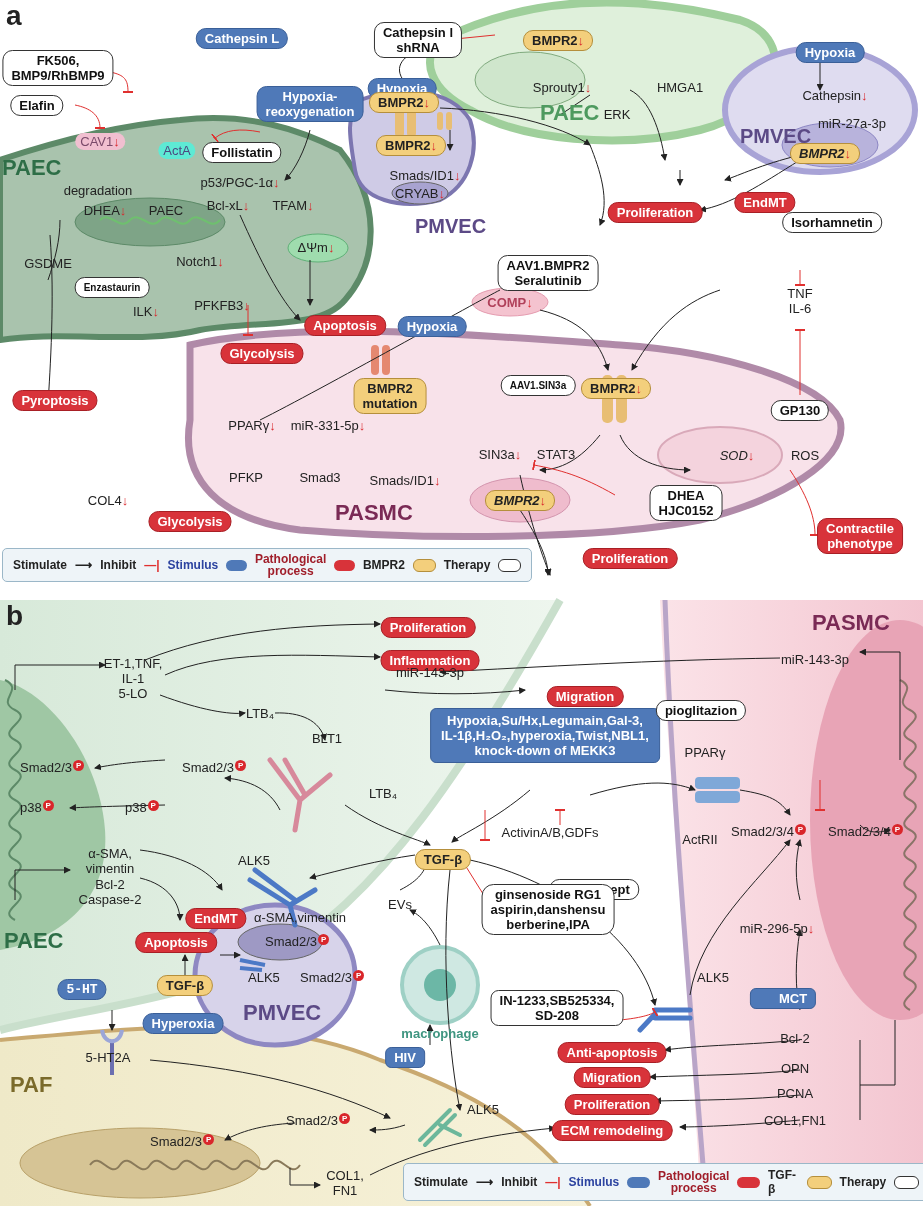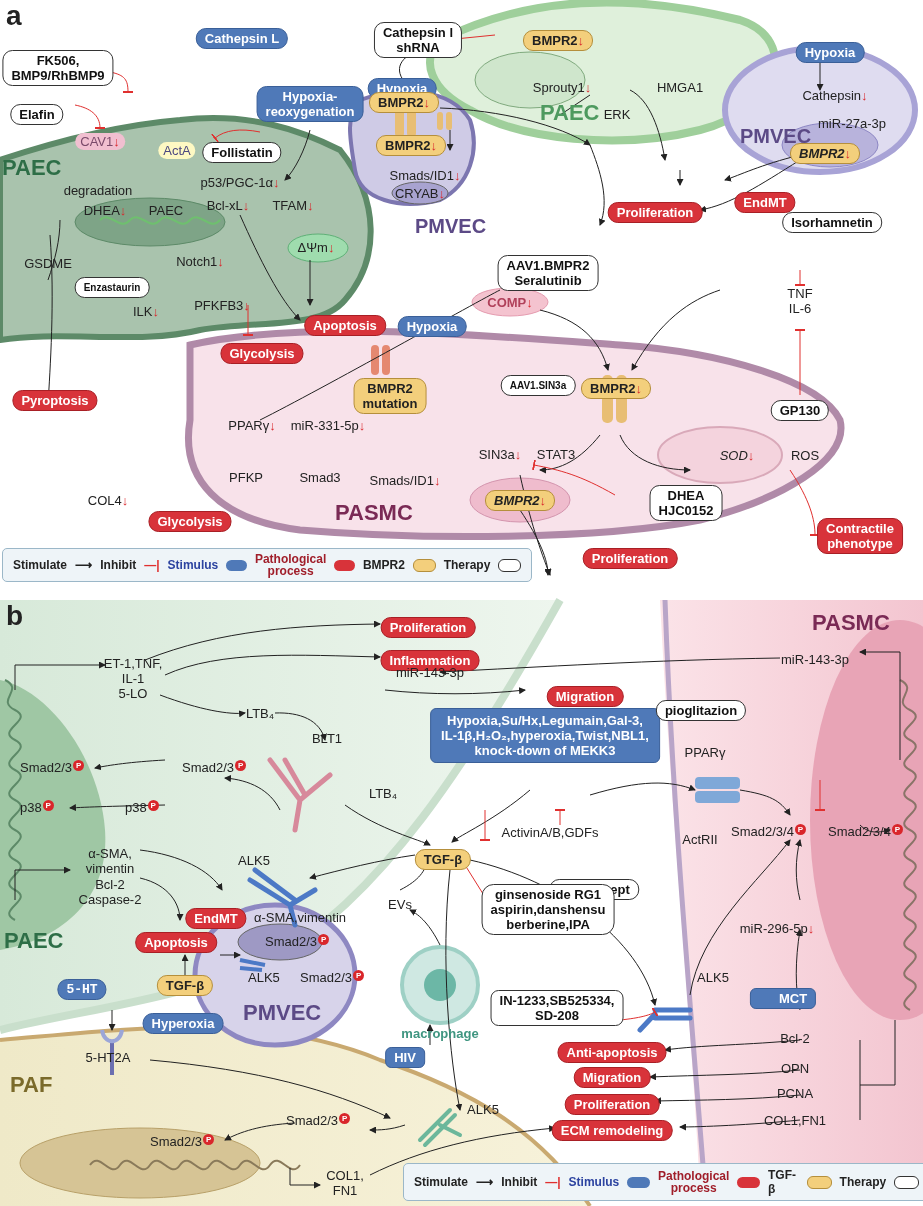--- a/index.html
+++ b/index.html
@@ -189,21 +189,21 @@
 
 <div class="pill stim" style="left:242px;top:28px;">Cathepsin L</div>
 <div class="pill stim" style="left:310px;top:86px;white-space:pre-line;">Hypoxia-
 reoxygenation</div>
 <div class="pill stim" style="left:402px;top:78px;">Hypoxia</div>
 <div class="pill stim" style="left:830px;top:42px;">Hypoxia</div>
 <div class="pill stim" style="left:432px;top:316px;">Hypoxia</div>
 
 <div class="pill ther" style="left:58px;top:50px;white-space:pre-line;">FK506,
 BMP9/RhBMP9</div>
-<div class="pill ther" style="left:37px;top:104px;text-align:right;">Elafin</div>
+<div class="pill ther" style="left:37px;top:95px;text-align:right;">Elafin</div>
 <div class="pill ther" style="left:418px;top:22px;white-space:pre-line;">Cathepsin l
 shRNA</div>
 <div class="pill ther" style="left:242px;top:142px;">Follistatin</div>
 <div class="pill ther" style="left:112px;top:277px;font-size:10px;">Enzastaurin</div>
 <div class="pill ther" style="left:548px;top:255px;white-space:pre-line;">AAV1.BMPR2
 Seralutinib</div>
 <div class="pill ther" style="left:832px;top:212px;">Isorhamnetin</div>
 <div class="pill ther" style="left:538px;top:375px;font-size:10px;">AAV1.SIN3a</div>
 <div class="pill ther" style="left:800px;top:400px;">GP130</div>
 <div class="pill ther" style="left:686px;top:485px;white-space:pre-line;">DHEA
@@ -222,21 +222,21 @@
 <div class="pill path" style="left:655px;top:202px;">Proliferation</div>
 <div class="pill path" style="left:345px;top:315px;">Apoptosis</div>
 <div class="pill path" style="left:262px;top:343px;">Glycolysis</div>
 <div class="pill path" style="left:55px;top:390px;">Pyroptosis</div>
 <div class="pill path" style="left:190px;top:511px;">Glycolysis</div>
 <div class="pill path" style="left:630px;top:548px;">Proliferation</div>
 <div class="pill path" style="left:860px;top:518px;white-space:pre-line;">Contractile
 phenotype</div>
 
 <div class="lbl c" style="left:100px;top:133px;background:#f1bfd0;border-radius:10px;padding:1px 5px;color:#7a4a6a;"><span>CAV1</span><span class="dn">↓</span></div>
-<div class="lbl c" style="left:177px;top:142px;background:#fef9c3;border-radius:10px;padding:1px 5px;color:#4c4880;">ActA</div>
+<div class="lbl c" style="left:177px;top:142px;background:#5eead4;border-radius:10px;padding:1px 5px;color:#4c4880;">ActA</div>
 <div class="lbl c" style="left:98px;top:183px;">degradation</div>
 <div class="lbl c" style="left:105px;top:203px;"><span>DHEA</span><span class="dn">↓</span></div>
 <div class="lbl c" style="left:166px;top:203px;">PAEC</div>
 <div class="lbl c" style="left:240px;top:175px;"><span>p53/PGC-1α</span><span class="dn">↓</span></div>
 <div class="lbl c" style="left:228px;top:198px;"><span>Bcl-xL</span><span class="dn">↓</span></div>
 <div class="lbl c" style="left:293px;top:198px;"><span>TFAM</span><span class="dn">↓</span></div>
 <div class="lbl c" style="left:316px;top:240px;"><span>ΔΨm</span><span class="dn">↓</span></div>
 <div class="lbl c" style="left:48px;top:256px;">GSDME</div>
 <div class="lbl c" style="left:200px;top:254px;"><span>Notch1</span><span class="dn">↓</span></div>
 <div class="lbl c" style="left:222px;top:298px;"><span>PFKFB3</span><span class="dn">↓</span></div>

